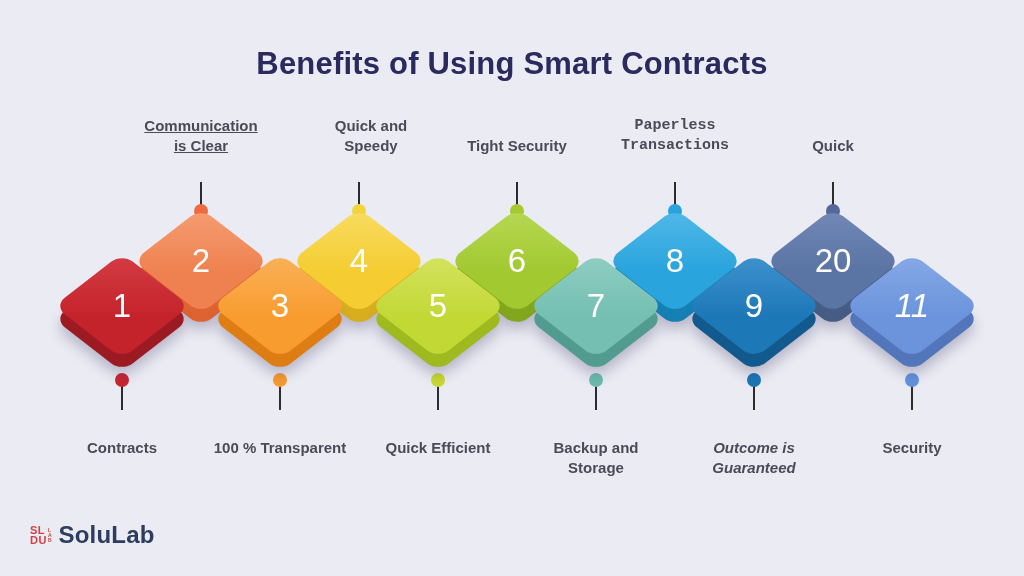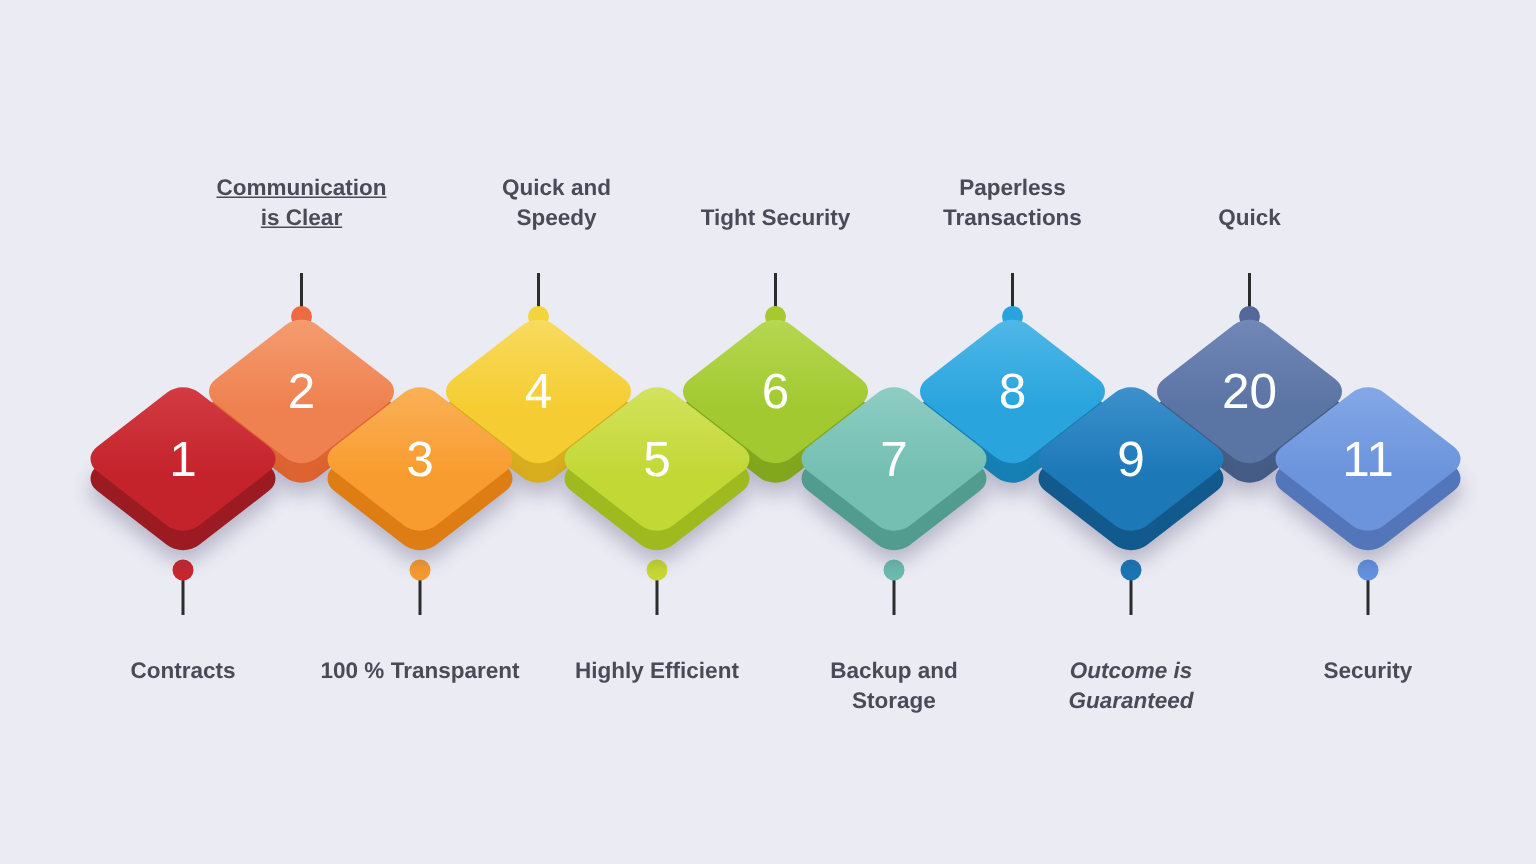--- a/index.html
+++ b/index.html
@@ -40,20 +40,21 @@
   .mark-main{display:flex;flex-direction:column;color:#d24040;font-weight:800;
     font-size:11px;line-height:10px;letter-spacing:.5px;}
   .mark-lab{display:flex;flex-direction:column;color:#d24040;font-weight:800;
     font-size:5px;line-height:5px;}
   .logo-text{color:#2e3c5e;font-size:24px;font-weight:600;letter-spacing:.2px;}
 </style>
 </head>
 <body>
 
 <div class="canvas">
+  <h1 class="title">Benefits of Using Smart Contracts</h1>
 
   <div id="diamonds">
     <div class="module">
       <div class="label bottom" style="left: 22px;">Contracts</div>
       <div class="stick" style="left: 121px; top: 386px; height: 24px; background: rgb(44, 44, 44);"></div>
       <div class="dot" style="left: 115px; top: 373px; background: rgb(201, 38, 46);"></div>
       <div class="side" style="left: 74px; top: 271px; background: rgb(156, 27, 35); z-index: 3;"></div>
       <div class="face" style="left: 74px; top: 258px; z-index: 4; background: linear-gradient(135deg, rgb(211, 61, 67) 0%, rgb(197, 35, 44) 60%);"></div>
       <div class="num" style="left: 74px; top: 287px; z-index: 4;">1</div>
     </div>
@@ -81,21 +82,21 @@
       <div class="label top" style="left: 271px;">Quick and
 Speedy</div>
       <div class="stick" style="left: 358px; top: 182px; height: 24px; background: rgb(44, 44, 44);"></div>
       <div class="dot" style="left: 352px; top: 204px; background: rgb(241, 213, 59);"></div>
       <div class="side" style="left: 311px; top: 226px; background: rgb(216, 173, 30); z-index: 1;"></div>
       <div class="face" style="left: 311px; top: 213px; z-index: 2; background: linear-gradient(135deg, rgb(248, 220, 98) 0%, rgb(245, 205, 50) 60%);"></div>
       <div class="num" style="left: 311px; top: 242px; z-index: 2;">4</div>
     </div>
 
     <div class="module">
-      <div class="label bottom" style="left: 338px;">Highly Efficient</div>
+      <div class="label bottom" style="left: 338px;">Quick Efficient</div>
       <div class="stick" style="left: 437px; top: 386px; height: 24px; background: rgb(44, 44, 44);"></div>
       <div class="dot" style="left: 431px; top: 373px; background: rgb(201, 217, 50);"></div>
       <div class="side" style="left: 390px; top: 271px; background: rgb(159, 186, 30); z-index: 3;"></div>
       <div class="face" style="left: 390px; top: 258px; z-index: 4; background: linear-gradient(135deg, rgb(212, 227, 96) 0%, rgb(194, 216, 53) 60%);"></div>
       <div class="num" style="left: 390px; top: 287px; z-index: 4;">5</div>
     </div>
 
     <div class="module">
       <div class="label top" style="left: 417px;">Tight Security</div>
       <div class="stick" style="left: 516px; top: 182px; height: 24px; background: rgb(44, 44, 44);"></div>
@@ -109,21 +110,21 @@
       <div class="label bottom" style="left: 496px;">Backup and
 Storage</div>
       <div class="stick" style="left: 595px; top: 386px; height: 24px; background: rgb(44, 44, 44);"></div>
       <div class="dot" style="left: 589px; top: 373px; background: rgb(108, 188, 174);"></div>
       <div class="side" style="left: 548px; top: 271px; background: rgb(82, 156, 143); z-index: 3;"></div>
       <div class="face" style="left: 548px; top: 258px; z-index: 4; background: linear-gradient(135deg, rgb(144, 206, 195) 0%, rgb(116, 191, 178) 60%);"></div>
       <div class="num" style="left: 548px; top: 287px; z-index: 4;">7</div>
     </div>
 
     <div class="module">
-      <div class="label top" style="left: 575px;">Paperless
+      <div class="label top" style="left: 575px; font-family: Liberation Mono, monospace;">Paperless
 Transactions</div>
       <div class="stick" style="left: 674px; top: 182px; height: 24px; background: rgb(44, 44, 44);"></div>
       <div class="dot" style="left: 668px; top: 204px; background: rgb(41, 163, 221);"></div>
       <div class="side" style="left: 627px; top: 226px; background: rgb(22, 128, 180); z-index: 1;"></div>
       <div class="face" style="left: 627px; top: 213px; z-index: 2; background: linear-gradient(135deg, rgb(82, 185, 232) 0%, rgb(41, 164, 221) 60%);"></div>
       <div class="num" style="left: 627px; top: 242px; z-index: 2;">8</div>
     </div>
 
     <div class="module">
       <div class="label bottom" style="left: 654px; font-style: italic;">Outcome is
@@ -143,18 +144,32 @@
       <div class="face" style="left: 785px; top: 213px; z-index: 2; background: linear-gradient(135deg, rgb(115, 137, 183) 0%, rgb(90, 116, 164) 60%);"></div>
       <div class="num" style="left: 785px; top: 242px; z-index: 2;">20</div>
     </div>
 
     <div class="module">
       <div class="label bottom" style="left: 812px;">Security</div>
       <div class="stick" style="left: 911px; top: 386px; height: 24px; background: rgb(44, 44, 44);"></div>
       <div class="dot" style="left: 905px; top: 373px; background: rgb(100, 146, 222);"></div>
       <div class="side" style="left: 864px; top: 271px; background: rgb(83, 118, 186); z-index: 3;"></div>
       <div class="face" style="left: 864px; top: 258px; z-index: 4; background: linear-gradient(135deg, rgb(134, 169, 231) 0%, rgb(107, 148, 220) 60%);"></div>
-      <div class="num" style="left: 864px; top: 287px; z-index: 4;">11</div>
+      <div class="num" style="left: 864px; top: 287px; z-index: 4; font-style: italic;">11</div>
     </div>
   </div>
 
+  <div class="logo">
+    <div class="mark">
+      <div class="mark-main">
+        <span>SL</span>
+        <span>DU</span>
+      </div>
+      <div class="mark-lab">
+          <span>L</span>
+          <span>A</span>
+          <span>B</span>
+        </div>
+    </div>
+    <span class="logo-text">SoluLab</span>
+  </div>
 
 </div>
 
 </body></html>

